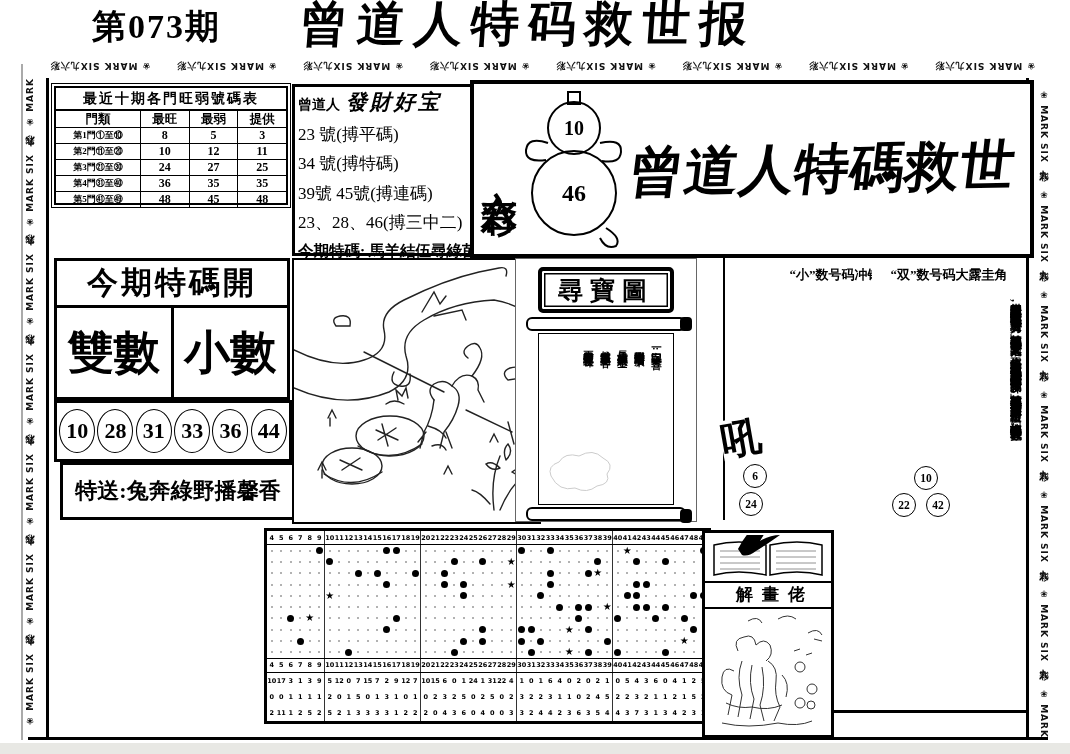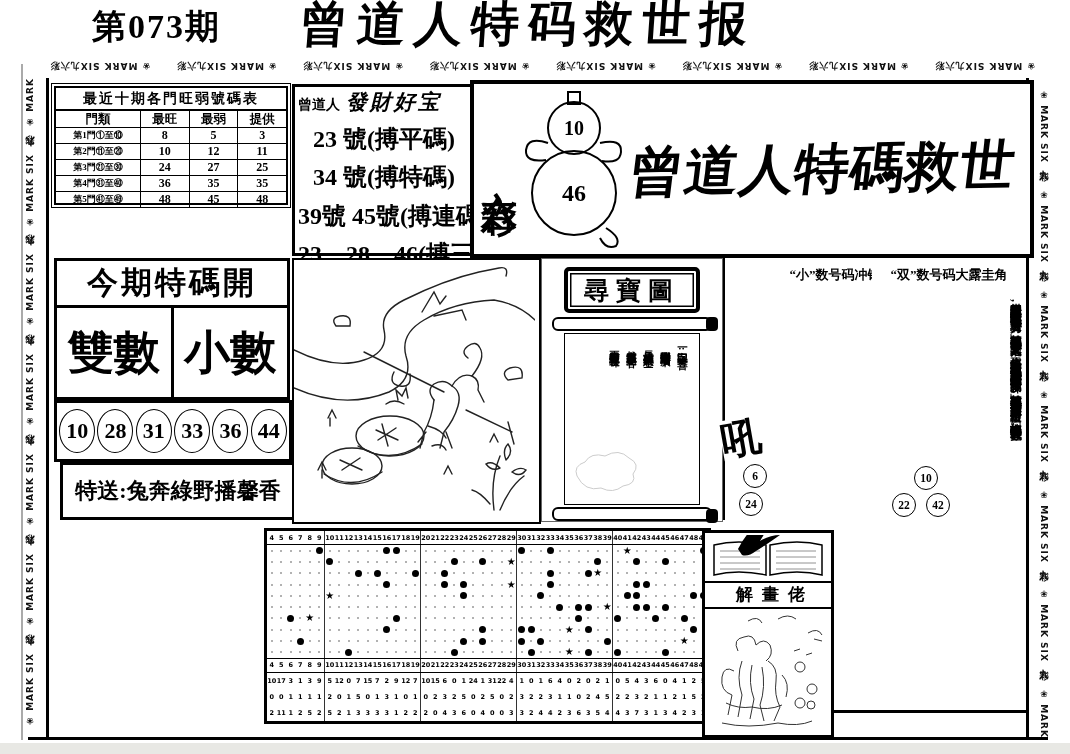--- a/index.html
+++ b/index.html
@@ -37,21 +37,21 @@
   .rt-c:last-child{border-right:none;}
   .rt-door{width:84px;font-size:9px;}
   .rt-v{flex:1;}
   .rt-head .rt-c{font-size:12.5px;height:16px;font-weight:900;}
 
   
   .facai{left:292px;top:84px;width:172px;height:164px;border:3px solid #000;padding:1px 3px;}
   .fc-head{font-size:14px;font-weight:900;display:flex;align-items:baseline;gap:6px;
            font-family:"Liberation Serif",serif;}
   .fc-head .fc-title{font-size:21px;font-style:italic;letter-spacing:3px;}
-  .fc-line{font-size:24px;font-weight:700;text-align:center;margin:6.5px 0;
+  .fc-line{font-size:17px;font-weight:400;margin:6.5px 0;
            font-family:"Liberation Serif",serif;white-space:nowrap;}
   .fc-foot{font-size:15.5px;font-weight:900;white-space:nowrap;margin-top:7px;
            font-family:"Liberation Serif",serif;}
 
   
   .mast{left:470px;top:80px;width:556px;height:170px;border:4px solid #000;
         display:flex;align-items:center;background:#fff;}
   .mh-lottery{writing-mode:vertical-rl;font-size:36px;font-weight:900;margin:2px 0 2px 8px;
               font-family:"DejaVu Serif",serif;letter-spacing:5px;line-height:1;}
   .mh-gourd{width:112px;height:162px;flex:0 0 112px;}
@@ -77,21 +77,21 @@
 
   
   .tesong{left:60px;top:462px;width:230px;height:52px;border:3px solid #000;display:flex;
           align-items:center;justify-content:center;font-size:22px;font-weight:900;
           white-space:nowrap;font-family:"Liberation Serif",serif;}
 
   
   .illus{left:292px;top:258px;width:245px;height:262px;border:2px solid #000;background:#fff;}
 
   
-  .treasure{left:541px;top:258px;width:180px;height:262px;border:1px solid #666;background:#fff;}
+  .treasure{left:515px;top:258px;width:180px;height:262px;border:1px solid #666;background:#fff;}
   .tr-title{width:128px;height:38px;margin:8px auto 4px auto;border:4px solid #000;border-radius:5px;
             box-shadow:inset 0 0 0 2px #fff,inset 0 0 0 3.5px #000;display:flex;align-items:center;
             justify-content:center;font-size:25px;font-weight:900;letter-spacing:7px;
             font-family:"DejaVu Serif",serif;}
   .scroll{position:relative;margin:2px 10px;height:204px;}
   .rod{position:relative;height:10px;border:2px solid #000;border-radius:6px;background:#fff;}
   .rod .cap{position:absolute;right:-8px;top:-2px;width:12px;height:14px;background:#000;
             border-radius:4px;}
   .paper{position:relative;margin:2px 12px;height:170px;border:1.5px solid #000;background:#fff;overflow:hidden;}
   .poem{position:absolute;top:8px;right:8px;height:150px;writing-mode:vertical-rl;

